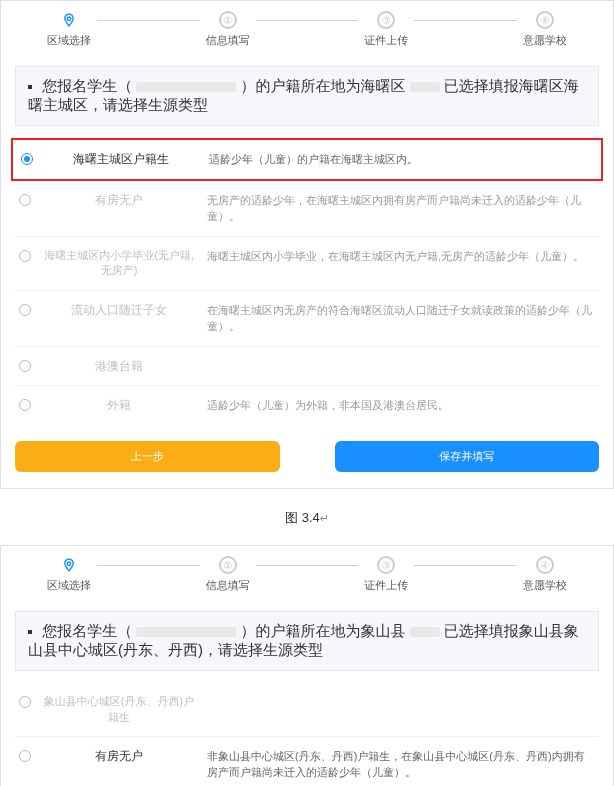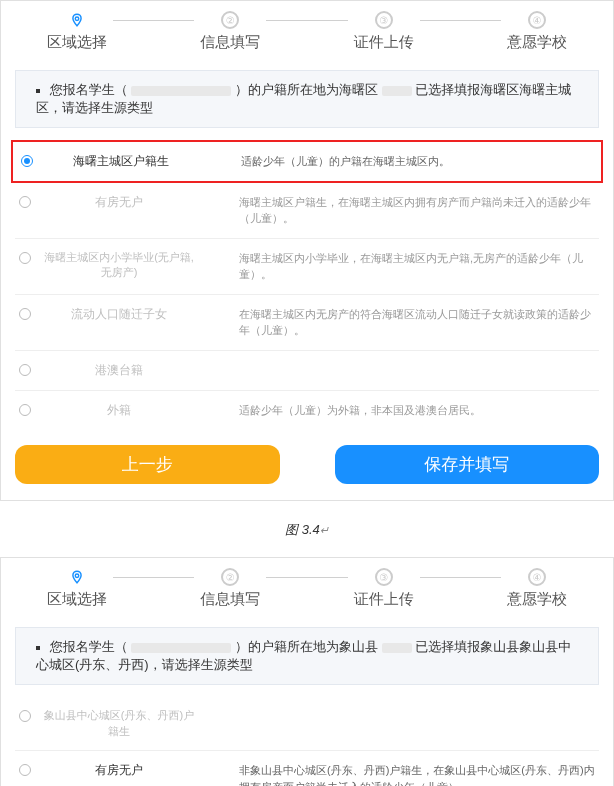--- a/index.html
+++ b/index.html
@@ -4,46 +4,46 @@
   <style>
     * { margin: 0; padding: 0; box-sizing: border-box; }
     body { font-family: "Microsoft YaHei", Arial, sans-serif; background: #fff; font-size: 12px; color: #333; }
     .page { width: 614px; margin: 0 auto; }
     .card { border: 1px solid #e0e0e0; background: #fff; margin-bottom: 8px; }
     
     .stepper { display: flex; justify-content: space-between; padding: 10px 40px 6px; position: relative; }
     .stepper::before { content: ''; position: absolute; top: 19px; left: 60px; right: 60px; height: 1px; background: #d0d0d0; z-index: 0; }
     .step { display: flex; flex-direction: column; align-items: center; gap: 4px; z-index: 1; background: #fff; padding: 0 6px; }
     .step-circle { width: 18px; height: 18px; border-radius: 50%; border: 2px solid #ccc; display: flex; align-items: center; justify-content: center; font-size: 10px; color: #ccc; background: #fff; }
-    .step-label { font-size: 15px; color: #555; }
+    .step-label { font-size: 11px; color: #555; }
     
-    .notice { margin: 12px 14px; padding: 10px 20px; background: #f5f7fa; border: 1px solid #e3e8ef; font-size: 13px; color: #333; }
+    .notice { margin: 12px 14px; padding: 10px 12px; background: #f5f7fa; border: 1px solid #e3e8ef; font-size: 15px; color: #333; }
     .notice .dot { display: inline-block; width: 4px; height: 4px; background: #333; margin-right: 6px; vertical-align: middle; }
     .redact { display:inline-block; background:#e8e8e8; border-radius:2px; vertical-align:middle; }
 
     .options { padding: 0 14px 4px; }
     .option-row { display: flex; align-items: flex-start; padding: 11px 4px; border-bottom: 1px solid #eee; gap: 8px; }
     .option-row:last-child { border-bottom: none; }
     .radio { flex: 0 0 12px; width: 12px; height: 12px; border: 1px solid #bbb; border-radius: 50%; margin-top: 2px; position: relative; }
     .radio.checked { border-color: #1890ff; }
     .radio.checked::after { content:''; position:absolute; width:6px; height:6px; background:#1890ff; border-radius:50%; top:2px; left:2px; }
     .opt-label { flex: 0 0 160px; font-size: 12px; color: #333; line-height: 1.4; text-align: center; }
     .opt-label.dim { color: #bfbfbf; }
     .opt-label.small { font-size: 11px; }
-    .opt-desc { flex: 1; font-size: 11px; color: #999; line-height: 1.5; margin-left: 32px; }
+    .opt-desc { flex: 1; font-size: 11px; color: #999; line-height: 1.5; }
     .opt-desc.dark { color: #666; }
 
     .highlight { border: 2px solid #e22; margin: 0 -4px; padding: 11px 8px; }
 
     .btns { display: flex; gap: 20px; padding: 12px 14px 16px; }
-    .btn { flex: 1; text-align: center; padding: 8px 0; border-radius: 12px; font-size: 17px; color: #fff; cursor: pointer; }
+    .btn { flex: 1; text-align: center; padding: 8px 0; border-radius: 6px; font-size: 11px; color: #fff; cursor: pointer; }
     .btn-prev { background: #faad14; }
     .btn-next { background: #1890ff; margin-left: 35px; }
 
-    .caption { text-align: center; font-size: 13px; color: #333; padding: 12px 0 18px; font-style: italic; }
+    .caption { text-align: center; font-size: 13px; color: #333; padding: 12px 0 18px; }
     .ret { color: #888; font-size: 11px; }
     
     .loc-icon { width:18px; height:18px; display:flex; align-items:center; justify-content:center; }
     .loc-icon svg { width:14px; height:14px; }
   </style>
 </head>
 <body>
 
 <div class="page">
 
@@ -81,21 +81,21 @@
     </div>
     <div class="options" id="opts1">
         <div class="option-row highlight">
           <div class="radio checked"></div>
           <div class="opt-label">海曙主城区户籍生</div>
           <div class="opt-desc dark">适龄少年（儿童）的户籍在海曙主城区内。</div>
         </div>
         <div class="option-row">
           <div class="radio"></div>
           <div class="opt-label dim">有房无户</div>
-          <div class="opt-desc">海曙主城区户籍生，在海曙主城区内拥有房产而户籍尚未迁入的适龄少年（儿童）。</div>
+          <div class="opt-desc">无房产的适龄少年，在海曙主城区内拥有房产而户籍尚未迁入的适龄少年（儿童）。</div>
         </div>
         <div class="option-row">
           <div class="radio"></div>
           <div class="opt-label dim small">海曙主城区内小学毕业(无户籍,无房产)</div>
           <div class="opt-desc">海曙主城区内小学毕业，在海曙主城区内无户籍,无房产的适龄少年（儿童）。</div>
         </div>
         <div class="option-row">
           <div class="radio"></div>
           <div class="opt-label dim">流动人口随迁子女</div>
           <div class="opt-desc">在海曙主城区内无房产的符合海曙区流动人口随迁子女就读政策的适龄少年（儿童）。</div>

